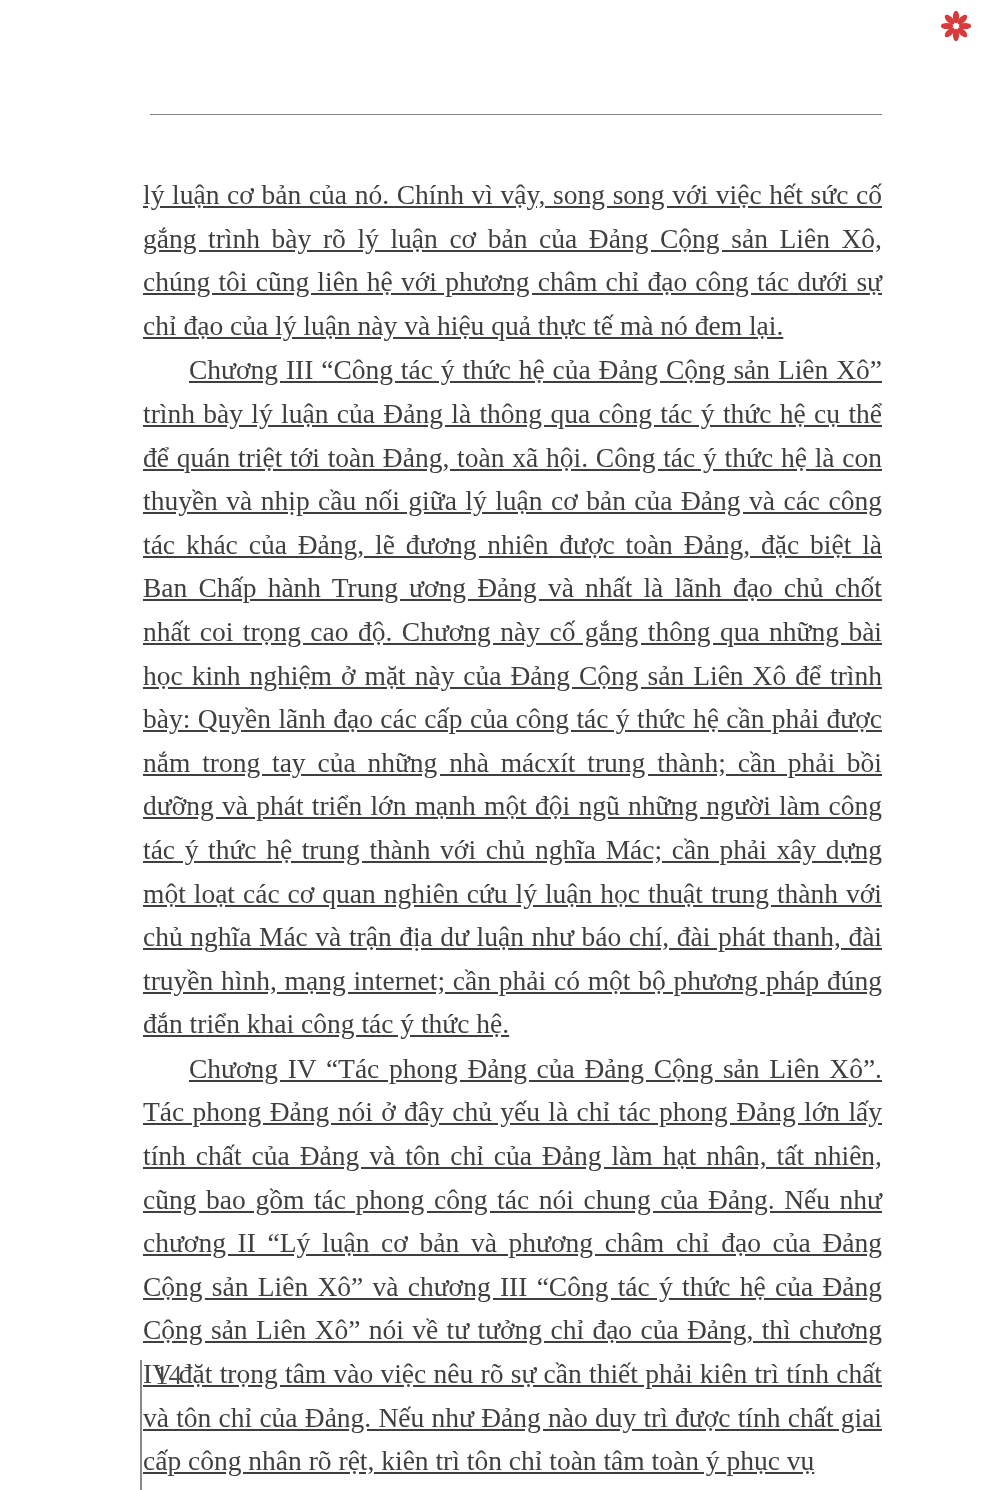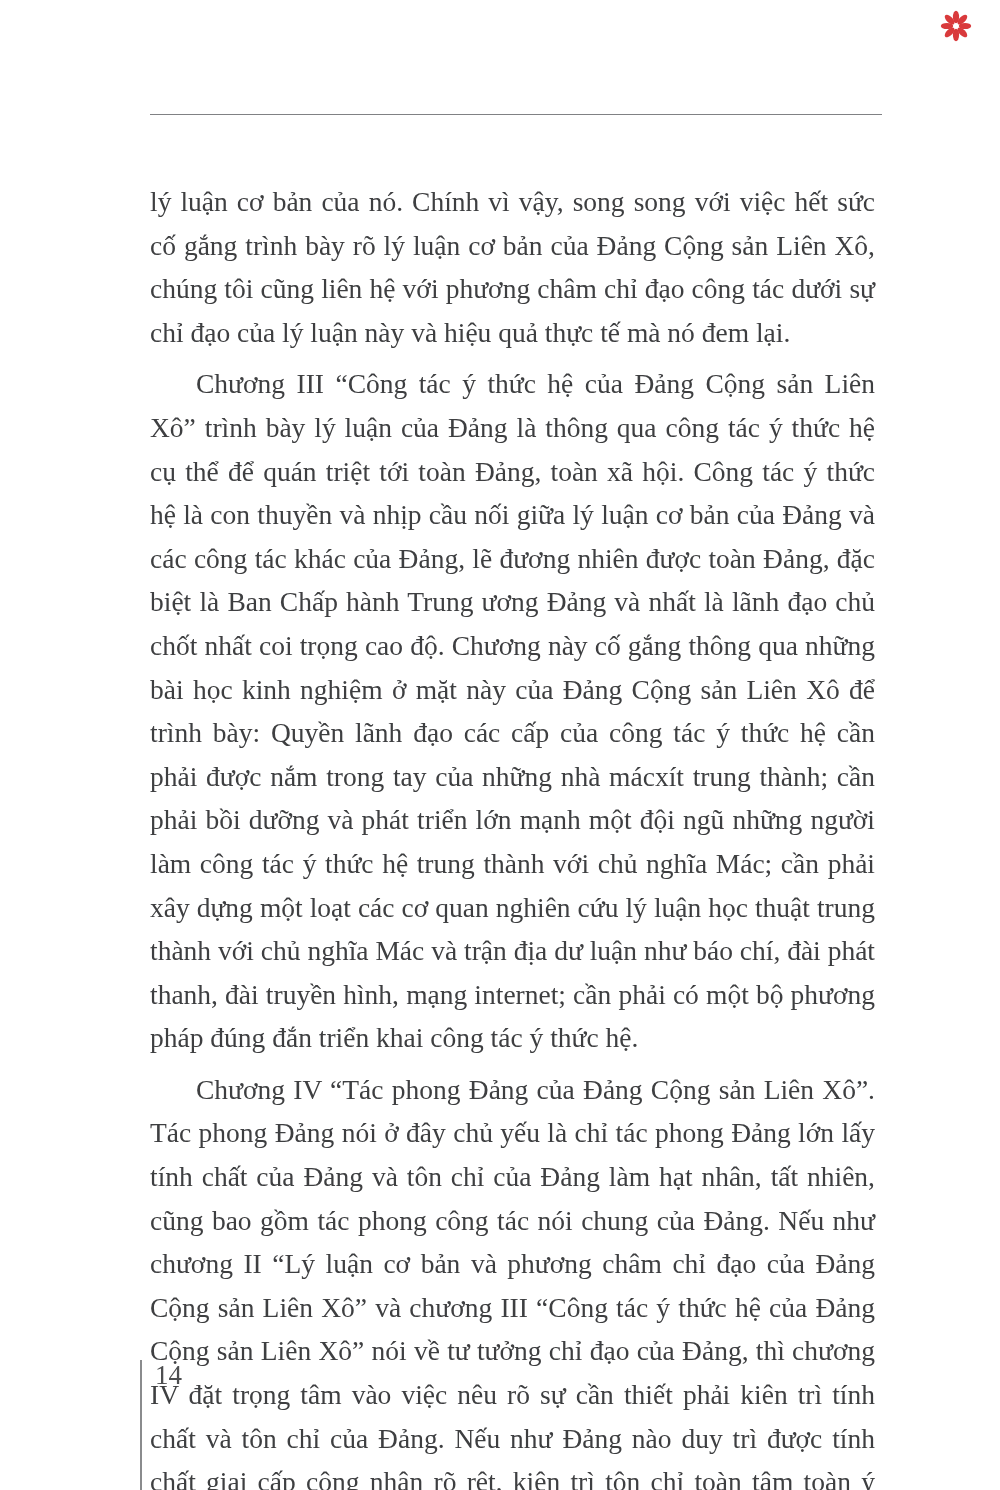--- a/index.html
+++ b/index.html
@@ -45,21 +45,21 @@
     position: absolute;
     top: 172px;
     left: 142px;
     width: 741px;
     font-size: 27.5px;
     line-height: 43.6px;
     color: #3e3f41;
     text-align: justify;
     text-justify: inter-word;
   }
-  .body-text p { margin: 8px; }
+  .body-text p { margin: 1px; text-decoration: underline; }
   .body-text p.indent { text-indent: 46px; }
   .footer-area {
     position: absolute;
     left: 140px;
     top: 1352px;
     height: 138px;
     width: 120px;
   }
   .footer-rule {
     position: absolute;

